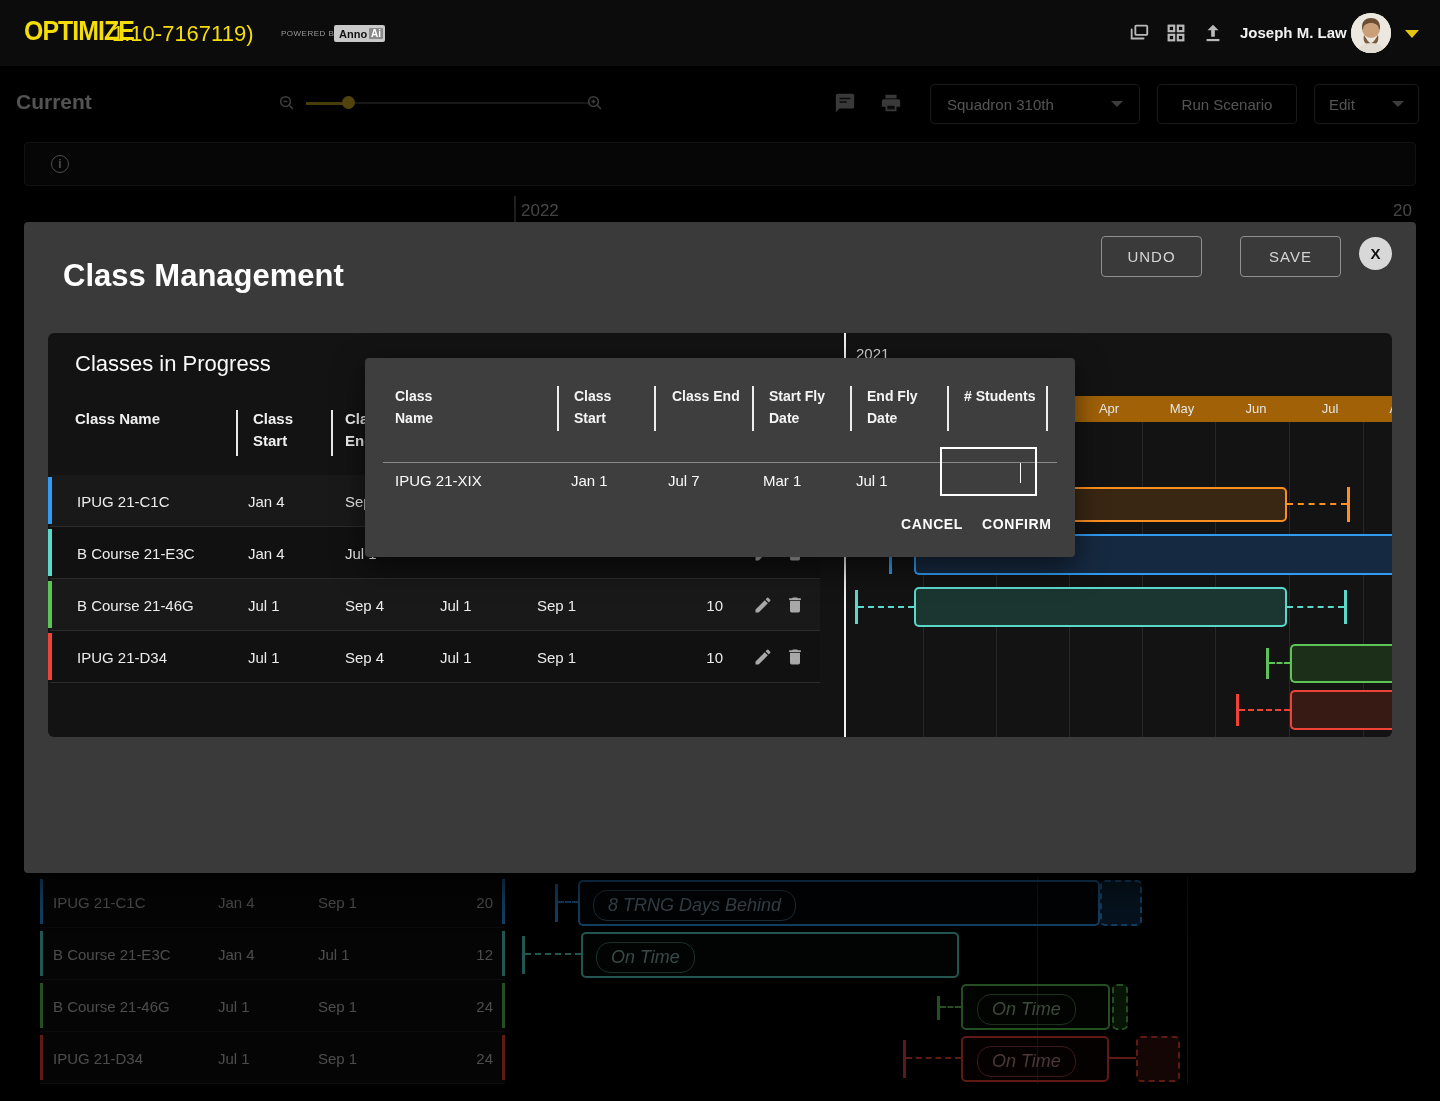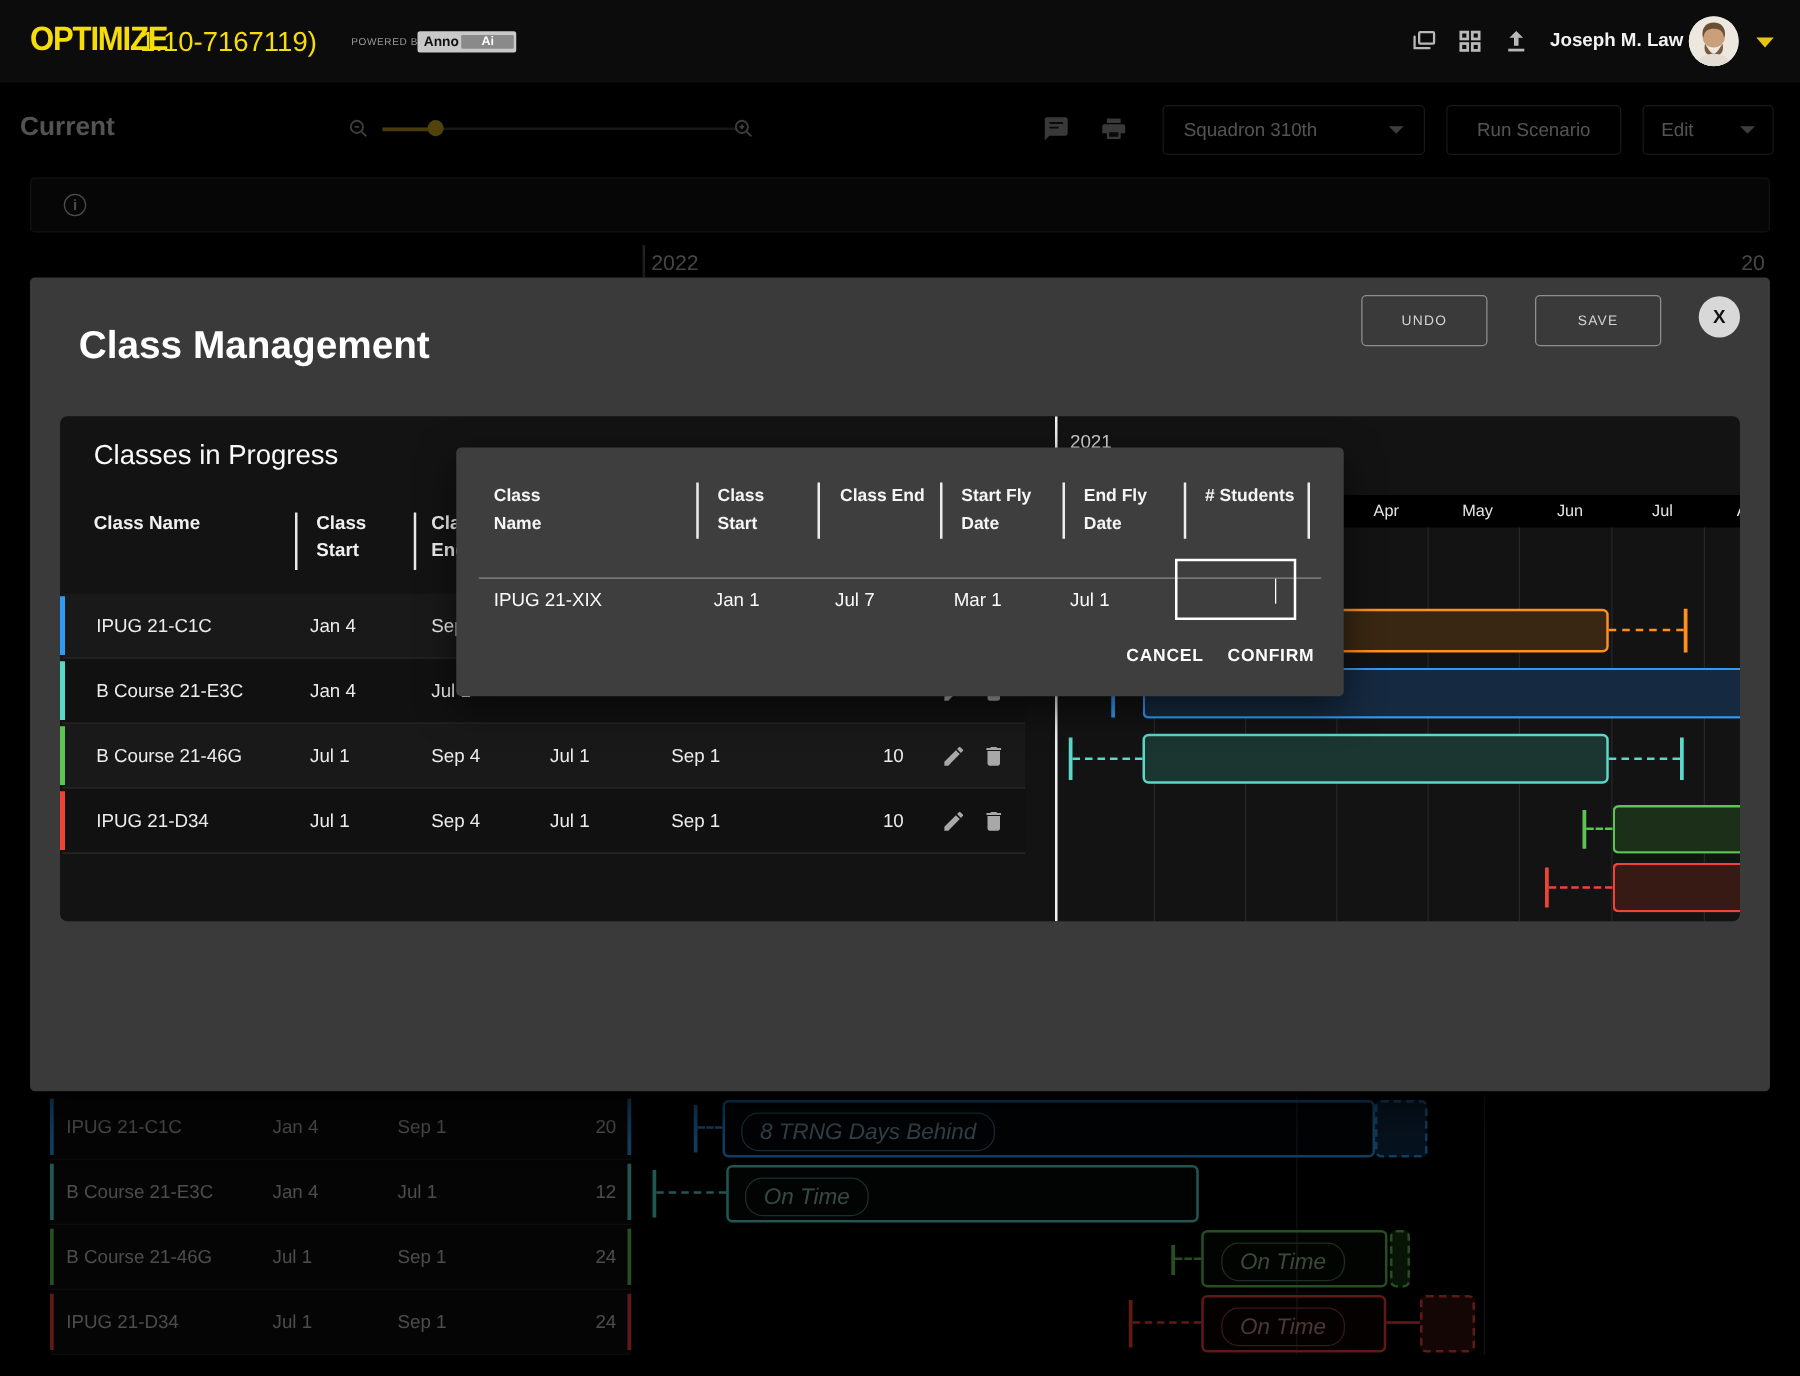--- a/index.html
+++ b/index.html
@@ -6,21 +6,21 @@
   html,body { background:#000; }
   body { font-family:"Liberation Sans", sans-serif; width:1440px; height:1101px; position:relative; overflow:hidden; color:#e8e8e8; }
 
   
   #appbar { position:absolute; left:0; top:0; width:1440px; height:66px; background:#0c0c0c; z-index:40; }
   .logo { position:absolute; left:24px; top:16px; font-size:27px; font-weight:bold; color:#f5dd0a; letter-spacing:-1px; transform:scaleX(.92); transform-origin:left; }
   .version { position:absolute; left:112px; top:21px; font-size:22px; color:#f5dd0a; }
   .poweredby { position:absolute; left:281px; top:29px; font-size:8px; color:#9a9a9a; letter-spacing:.5px; }
   .brandbadge { position:absolute; left:334px; top:25px; background:#c9c9c9; height:17px; padding:1px 2px 1px 5px; display:flex; align-items:center; border-radius:2px; }
   .brandbadge .bname { color:#111; font-weight:bold; font-size:11px; }
-  .brandbadge .bsuffix { background:#8a8a8a; color:#fff; font-size:10px; font-weight:bold; padding:0 16px; margin-left:2px; border-radius:1px; }
+  .brandbadge .bsuffix { background:#8a8a8a; color:#fff; font-size:10px; font-weight:bold; padding:0 2px; margin-left:2px; border-radius:1px; }
   .topicon { position:absolute; top:22px; width:22px; height:22px; }
   .topicon svg { width:100%; height:100%; }
   .username { position:absolute; left:1240px; top:24px; font-size:15px; font-weight:bold; color:#f2f2f2; }
   .avatar { position:absolute; left:1351px; top:13px; width:40px; height:40px; border-radius:50%; overflow:hidden; background:#e9e4dc; }
   .caret-yellow { position:absolute; left:1405px; top:30px; width:0; height:0; border-left:7px solid transparent; border-right:7px solid transparent; border-top:8px solid #e6c514; }
 
   
   #bg { position:absolute; inset:0; z-index:1; }
   #overlay { position:absolute; left:0; top:66px; width:1440px; height:1035px; background:rgba(0,0,0,.60); z-index:10; }
 
@@ -47,21 +47,21 @@
   
   .bgbar { position:absolute; border:2px solid; border-radius:5px; }
   .bgpill { position:absolute; font-size:18px; border:1px solid; border-radius:14px; padding:4px 14px; white-space:nowrap;font-style:italic; }
   .bgcap { position:absolute; width:3px; }
   .bgdash { position:absolute; border-top:2px dashed; }
   .bgline { position:absolute; width:1px; background:#2c2c2c; }
 
   
   #modal { position:absolute; left:24px; top:222px; width:1392px; height:651px; background:#3a3a3a; border-radius:4px; z-index:20; box-shadow:0 12px 40px rgba(0,0,0,.7); }
   .m-title { position:absolute; left:26px; top:36px; font-size:31px; font-weight:bold; color:#fff;margin-left:13px; }
-  .m-btn { position:absolute; top:14px; width:101px; height:41px; border:1px solid #8f8f8f; border-radius:4px; background:transparent; color:#d4d4d4; font-size:11px; letter-spacing:1px; font-family:"Liberation Sans", sans-serif; cursor:pointer; }
+  .m-btn { position:absolute; top:14px; width:101px; height:41px; border:1px solid #8f8f8f; border-radius:4px; background:transparent; color:#d4d4d4; font-size:15px; letter-spacing:1px; font-family:"Liberation Sans", sans-serif; cursor:pointer;margin-left:12px; }
   .m-close { position:absolute; left:1335px; top:15px; width:33px; height:33px; border-radius:50%; background:#d8d8d8; color:#111; font-weight:bold; font-size:15px; border:none; cursor:pointer; }
 
   #panel { position:absolute; left:24px; top:111px; width:1344px; height:404px; background:#131313; border-radius:6px; overflow:hidden; }
   .p-title { position:absolute; left:27px; top:18px; font-size:22px; color:#fafafa; }
 
   
   .th { position:absolute; top:75px; font-size:15px; font-weight:bold; color:#f0f0f0; width:62px; line-height:22px; }
   .th-sep { position:absolute; top:77px; width:2px; height:46px; background:#e8e8e8; }
   .t-row { position:absolute; left:2px; width:770px; height:52px; border-bottom:1px solid #2c2c2c; }
   .t-row.odd { background:#191919; } .t-row.even { background:#111; }
@@ -69,21 +69,21 @@
   .t-cell { position:absolute; top:50%; transform:translateY(-50%); font-size:15px; color:#ececec; white-space:nowrap; }
   .t-num { position:absolute; top:50%; transform:translateY(-50%); right:97px; font-size:15px; color:#ececec; }
   .rowicon { position:absolute; top:50%; transform:translateY(-50%); width:20px; height:20px; cursor:pointer; }
   .rowicon svg { width:100%; height:100%; fill:#a8a8a8; }
 
   .vdivider { position:absolute; left:796px; top:0; width:2px; height:404px; background:#f0f0f0; }
 
   
   #gantt { position:absolute; left:798px; top:0; width:546px; height:404px; overflow:hidden; }
   .g-year { position:absolute; left:10px; top:12px; font-size:15px; color:#cfcfcf; }
-  .g-months { position:absolute; left:0; top:63px; width:546px; height:26px; background:#000000; }
+  .g-months { position:absolute; left:0; top:63px; width:546px; height:26px; background:#a16207; }
   .g-month { position:absolute; top:5px; font-size:13px; color:#e6e6e6; width:40px; text-align:center; }
   .g-grid { position:absolute; top:89px; width:1px; height:315px; background:#272727; }
   .gbar { position:absolute; border:2px solid; border-radius:5px; }
   .gcap { position:absolute; width:3px; }
   .gdash { position:absolute; border-top:2px dashed; }
 
   
   .c-blue   { border-color:#2f9bf2; background:#152940; }
   .c-teal   { border-color:#5ad8ca; background:#1b3531; }
   .c-green  { border-color:#5dc354; background:#1c3019; }

